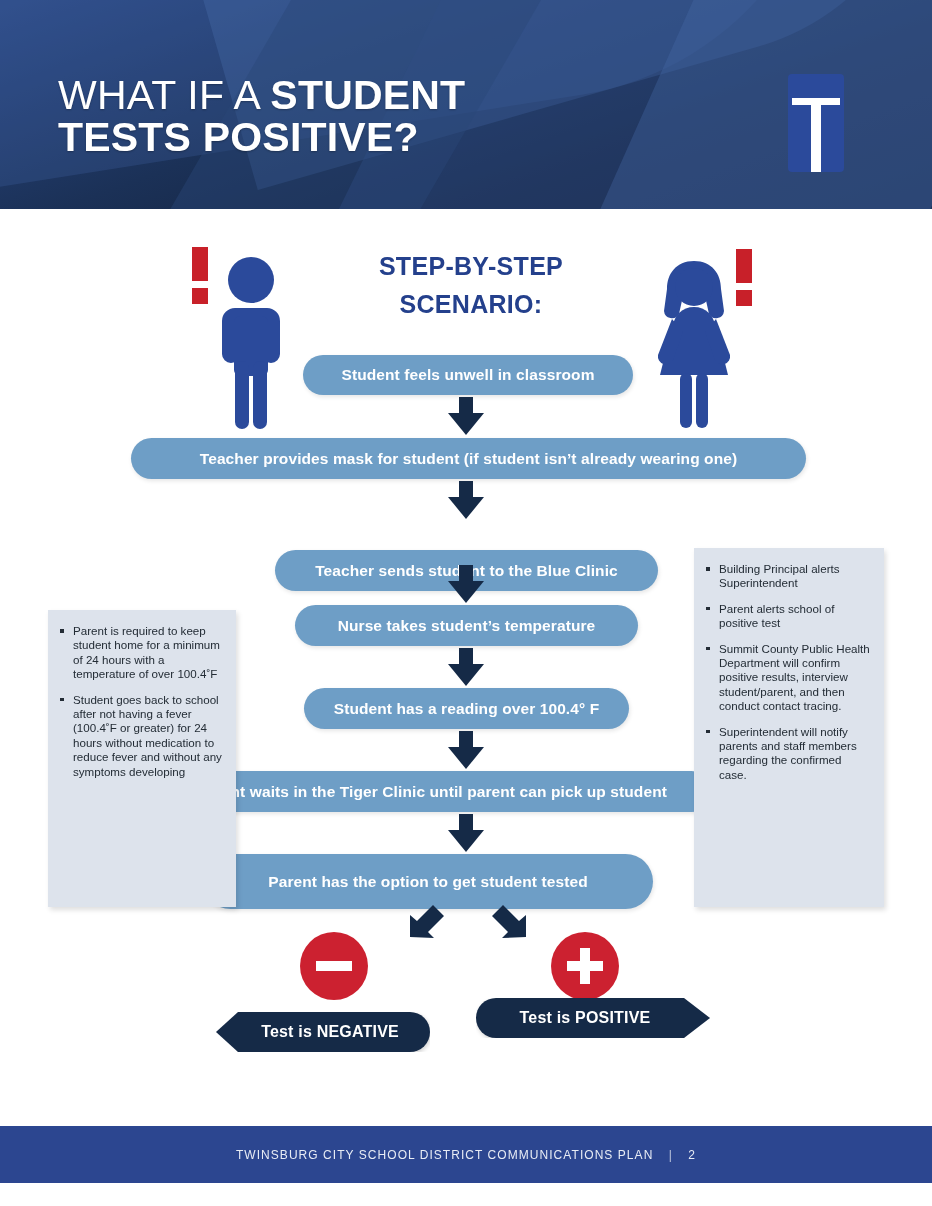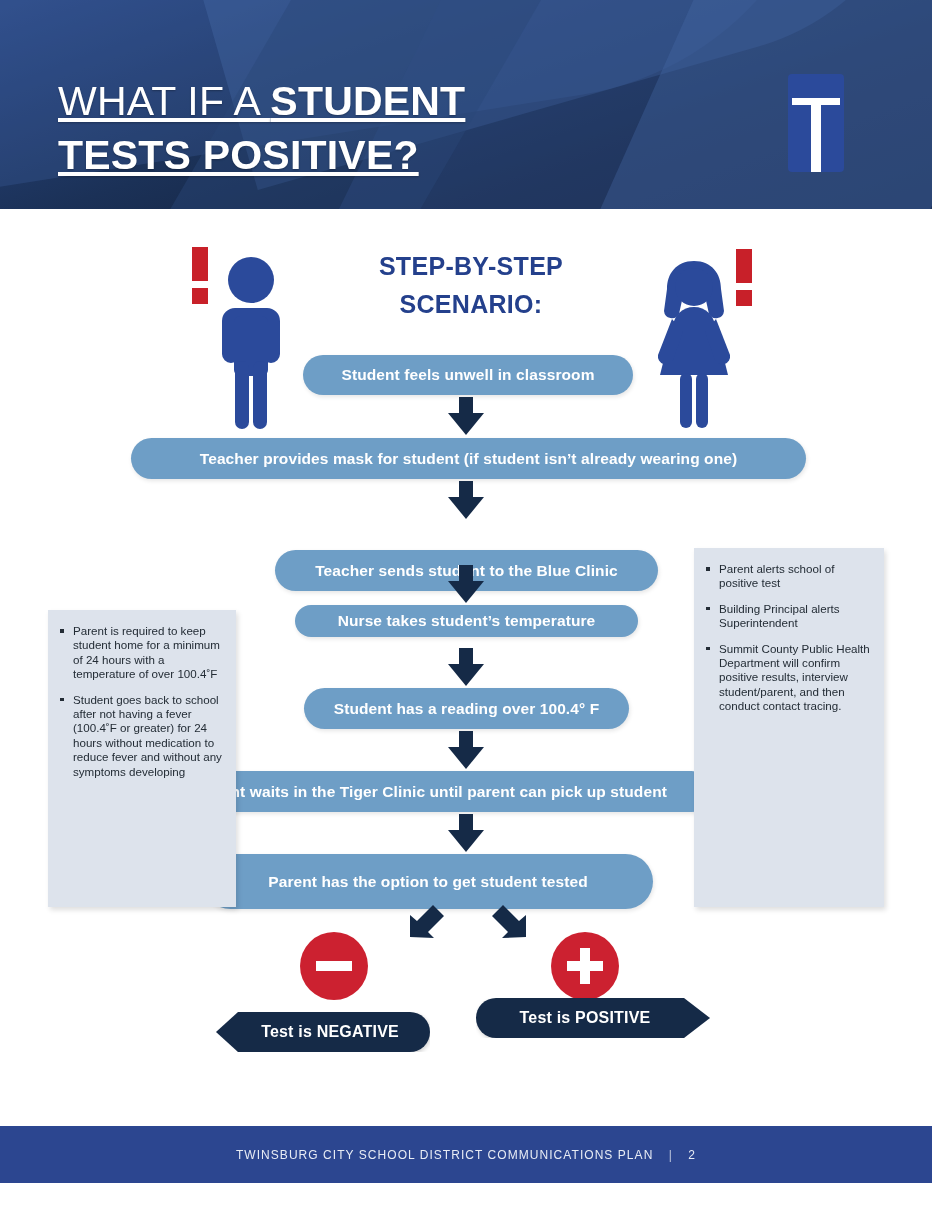--- a/index.html
+++ b/index.html
@@ -58,26 +58,25 @@
     background: #2b4677;
     top: -40px; left: 190px;
     transform: skewX(-30deg);
     opacity: .45;
   }
   .hdr-title {
     position: absolute;
     left: 58px; top: 74px;
     color: #ffffff;
     font-size: 41px;
-    line-height: 54px;
+    line-height: 42px;
     letter-spacing: .2px;
     font-weight: 400;
     white-space: pre-line;
     text-shadow: 0 1px 2px rgba(0,0,0,.28);
-    text-decoration: underline;
   }
   .hdr-title b { font-weight: 700; }
 
   .logo {
     position: absolute;
     left: 788px; top: 74px;
     width: 56px; height: 98px;
     background: #2b4a9b;
     border-radius: 4px;
     overflow: hidden;
@@ -349,21 +348,21 @@
   </div>
 
   <div class="pill" style="left:275px; top:313px; width:383px; height:41px;margin-top:28px;">
     <span>Teacher sends student to the Blue Clinic</span>
   </div>
   <div class="arrow-down" style="left:448px; top:356px;">
     <div class="shaft"></div>
     <div class="head"></div>
   </div>
 
-  <div class="pill" style="left:295px; top:396px; width:343px; height:32px;">
+  <div class="pill" style="left:295px; top:396px; width:343px; height:41px;">
     <span>Nurse takes student’s temperature</span>
   </div>
   <div class="arrow-down" style="left:448px; top:439px;">
     <div class="shaft"></div>
     <div class="head"></div>
   </div>
 
   <div class="pill" style="left:304px; top:479px; width:325px; height:41px;">
     <span>Student has a reading over 100.4° F</span>
   </div>
@@ -407,23 +406,24 @@
 
 <div class="side-panel panel-left">
   <ul>
     <li>Parent is required to keep student home for a minimum of 24 hours with a temperature of over 100.4˚F</li>
     <li>Student goes back to school after not having a fever (100.4˚F or greater) for 24 hours without medication to reduce fever and without any symptoms developing</li>
   </ul>
 </div>
 
 <div class="side-panel panel-right">
   <ul>
+    <li>Building Principal alerts Superintendent</li>
     <li>Parent alerts school of positive test</li>
-    <li>Building Principal alerts Superintendent</li>
     <li>Summit County Public Health Department will confirm positive results, interview student/parent, and then conduct contact tracing.</li>
+    <li>Superintendent will notify parents and staff members regarding the confirmed case.</li>
   </ul>
 </div>
 
 <div class="result-bar bar-neg">
   <span>Test is NEGATIVE</span>
 </div>
 <div class="result-bar bar-pos">
   <span>Test is POSITIVE</span>
 </div>
 

